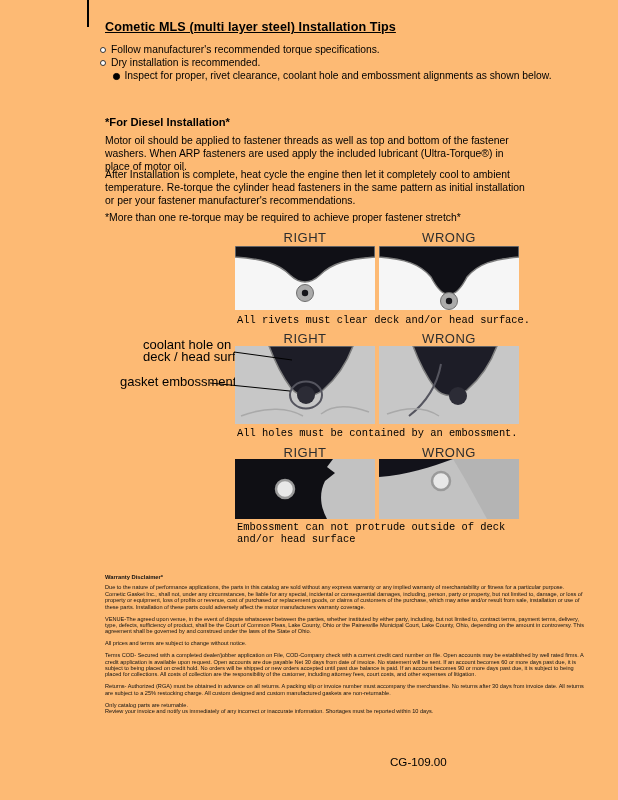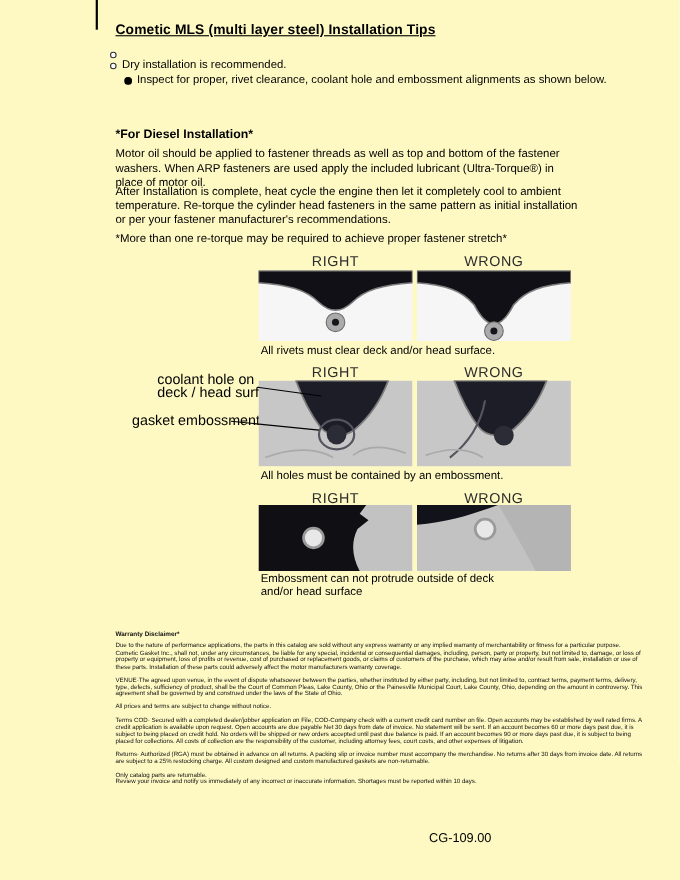--- a/index.html
+++ b/index.html
@@ -1,55 +1,56 @@
 <!DOCTYPE html>
 <html><head>
 <meta charset="utf-8">
 <style>
   html,body{margin:0;padding:0;background:#fff;}
-  .page{position:relative;width:618px;height:800px;background:#fef9c3;
+  .page{position:relative;width:618px;height:800px;background:#fdba74;
         font-family:"Liberation Sans","DejaVu Sans",sans-serif;color:#000;overflow:hidden;}
   .corner-mark{position:absolute;left:87px;top:0;width:2px;height:27px;background:#000;}
   .title{position:absolute;left:105px;top:20px;font-size:12.6px;font-weight:700;
          text-decoration:underline;letter-spacing:.1px;margin:0;}
   .bullets{position:absolute;left:99px;top:43px;width:480px;}
   .b-row{display:flex;align-items:flex-start;font-size:10.3px;line-height:13px;}
   .b-marker{flex:none;width:4px;height:4px;border:1px solid #333;border-radius:50%;
             margin:4px 5px 0 1px;background:#fff;}
   .b-row.sub{margin-left:13px;}
   .b-row.sub .b-marker{background:#000;border-color:#000;width:4.5px;height:4.5px;}
   .diesel-heading{position:absolute;left:105px;top:116px;font-size:11.2px;font-weight:700;margin:0;}
   .para{position:absolute;left:105px;width:424px;font-size:10.4px;line-height:13.2px;margin:0;}
   .para1{top:134px;}
   .para2{top:168px;}
   .note{position:absolute;left:105px;top:212px;font-size:10.4px;margin:0;}
   .diagrams{position:absolute;left:0;top:228px;width:618px;height:332px;padding-left:48px;}
   .dlabel{position:absolute;width:140px;text-align:center;font-size:13px;color:#2d2d2d;letter-spacing:.5px;}
   .dimg{position:absolute;display:block;}
-  .dcaption{position:absolute;font-size:10.4px;}
+  .dcaption{position:absolute;font-size:10.4px;font-family:Liberation Mono, monospace;}
   .ptr-label{position:absolute;font-size:13px;line-height:11.5px;}
   .overlay{position:absolute;left:0;top:0;pointer-events:none;}
   .disclaimer{position:absolute;left:105px;top:574px;width:480px;font-size:5.6px;line-height:6.4px;color:#111;}
   .disc-h{font-weight:700;font-size:5.8px;margin:0 0 4px 0;}
   .disc-p{margin:0 0 5.5px 0;}
   .disc-p.tight{margin-bottom:0;}
   .doc-number{position:absolute;left:390px;top:755px;font-size:11.6px;}
 </style>
 </head>
 <body>
 
 <div class="page">
 
   <div class="corner-mark"></div>
 
   <h1 class="title">Cometic MLS (multi layer steel) Installation Tips</h1>
 
   <div class="bullets">
     <div class="b-row">
       <span class="b-marker"></span>
+      <span>Follow manufacturer's recommended torque specifications.</span>
     </div>
     <div class="b-row">
       <span class="b-marker"></span>
       <span>Dry installation is recommended.</span>
     </div>
     <div class="b-row sub">
       <span class="b-marker"></span>
       <span>Inspect for proper, rivet clearance, coolant hole and embossment alignments as shown below.</span>
     </div>
   </div>

